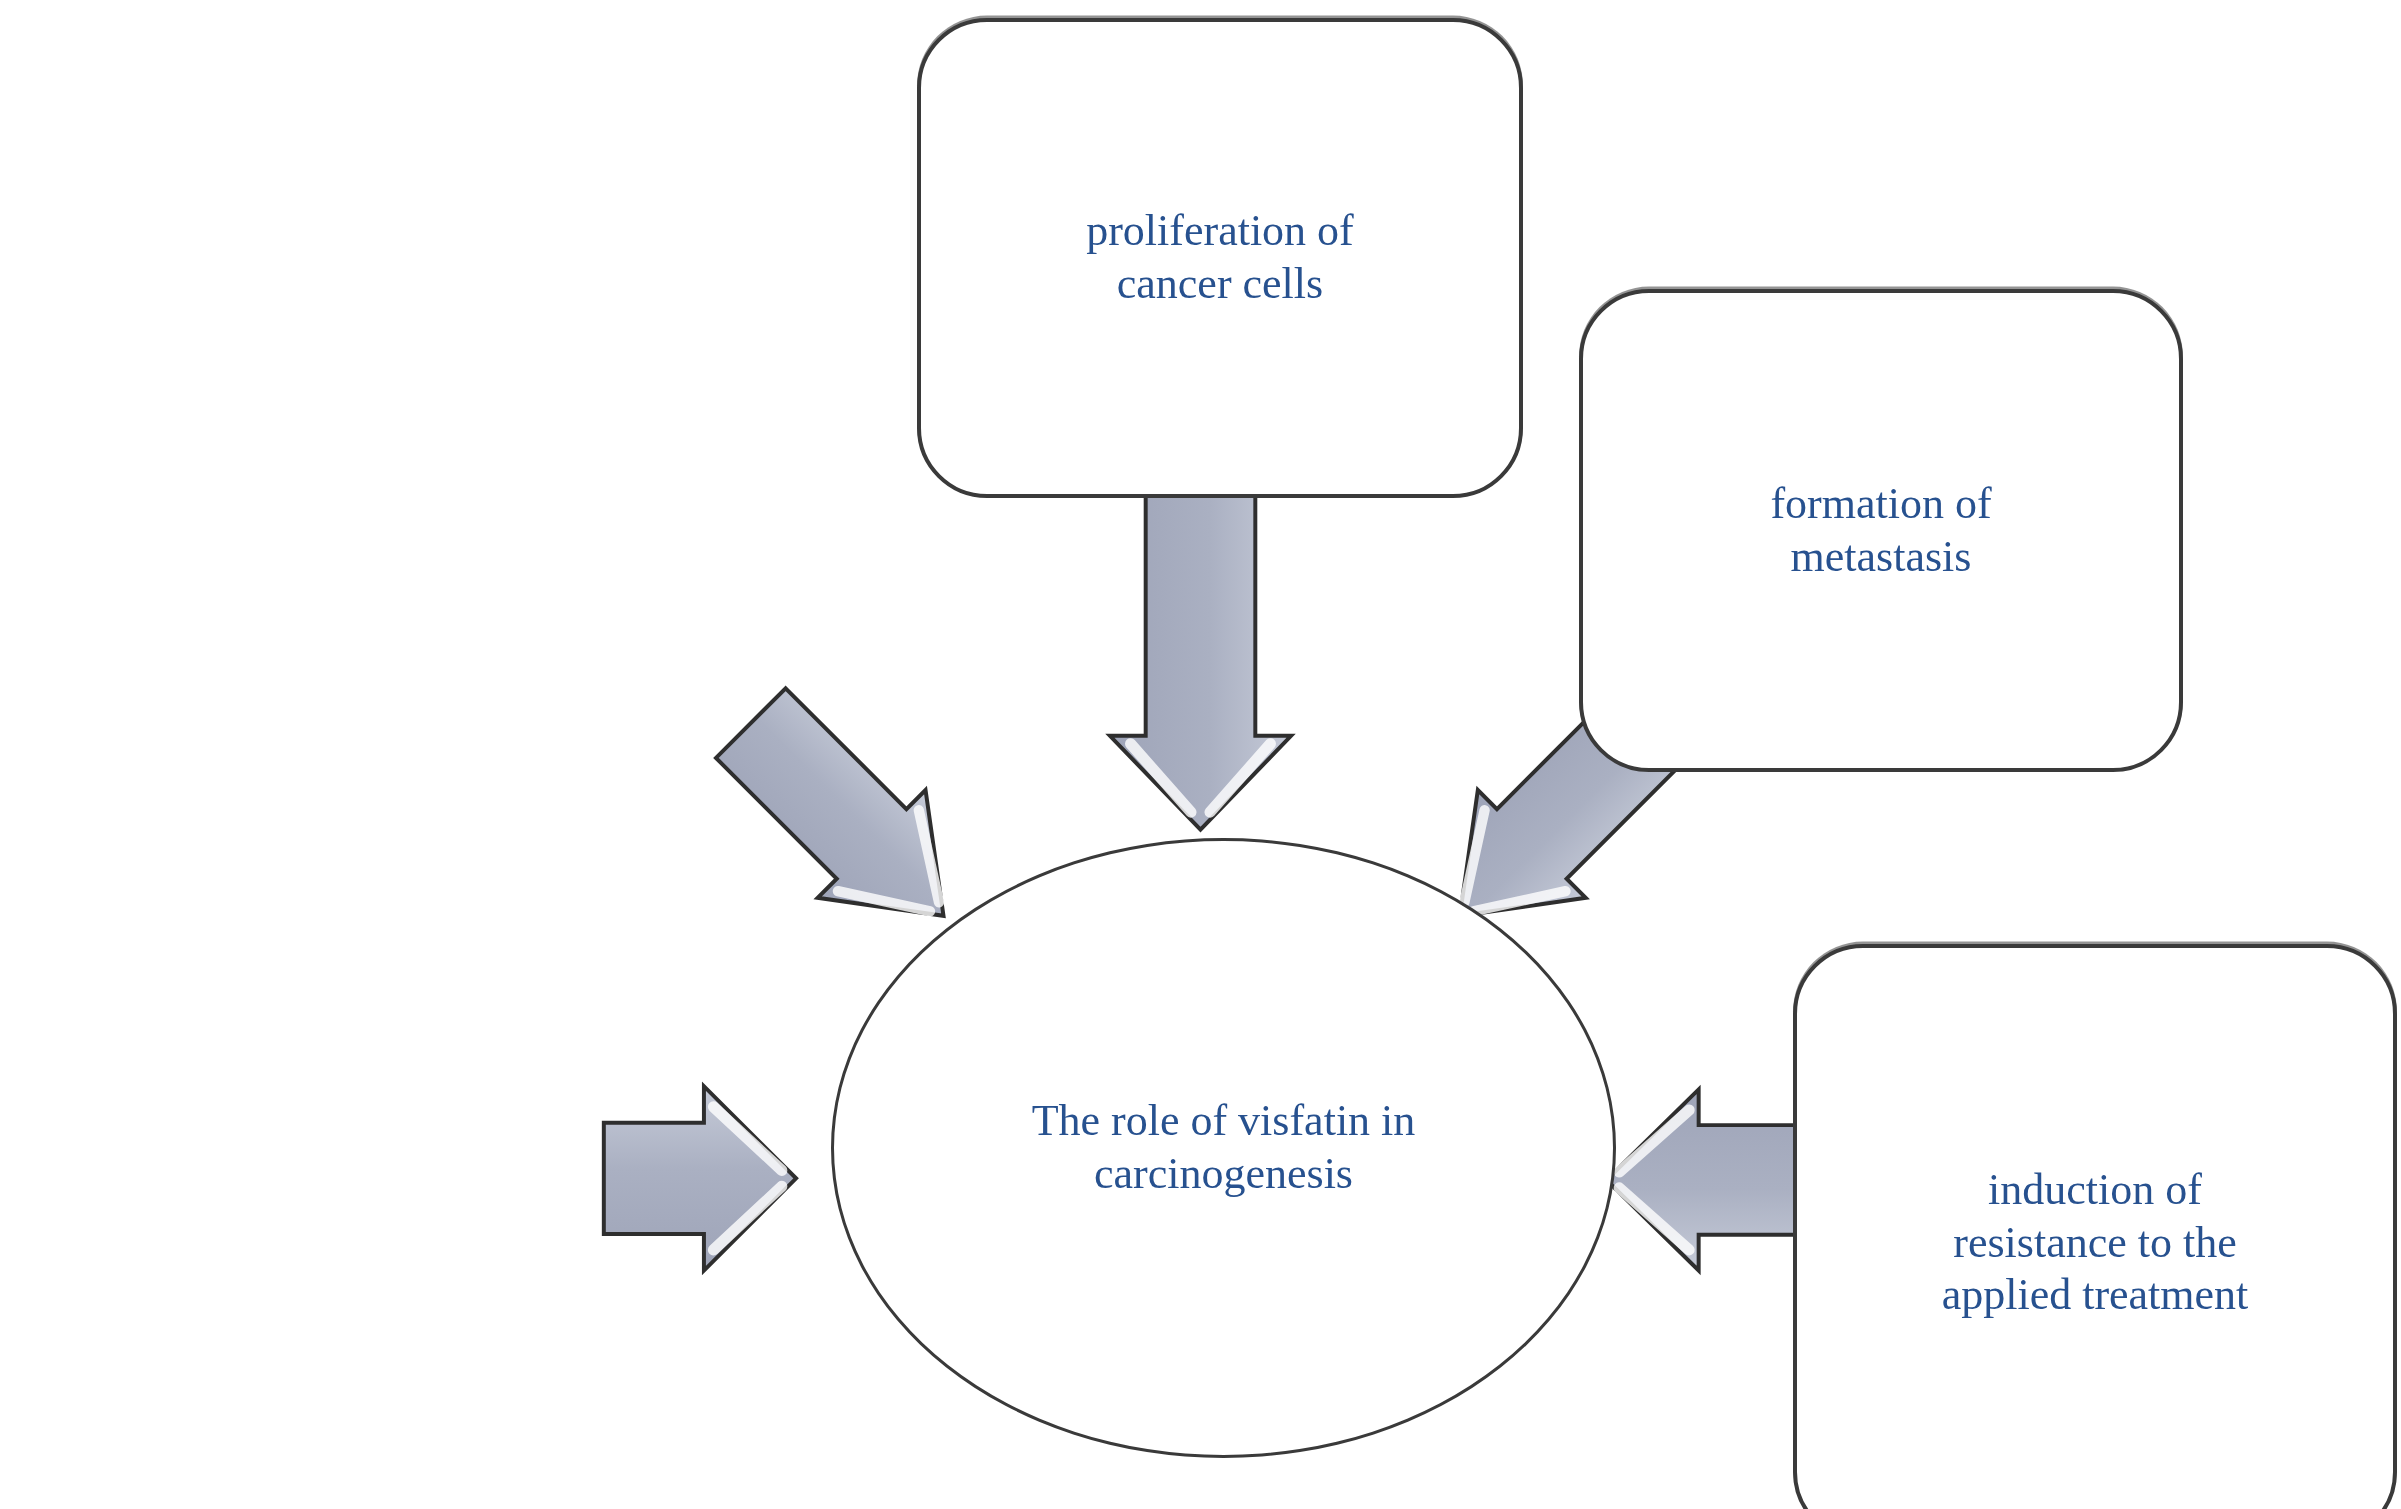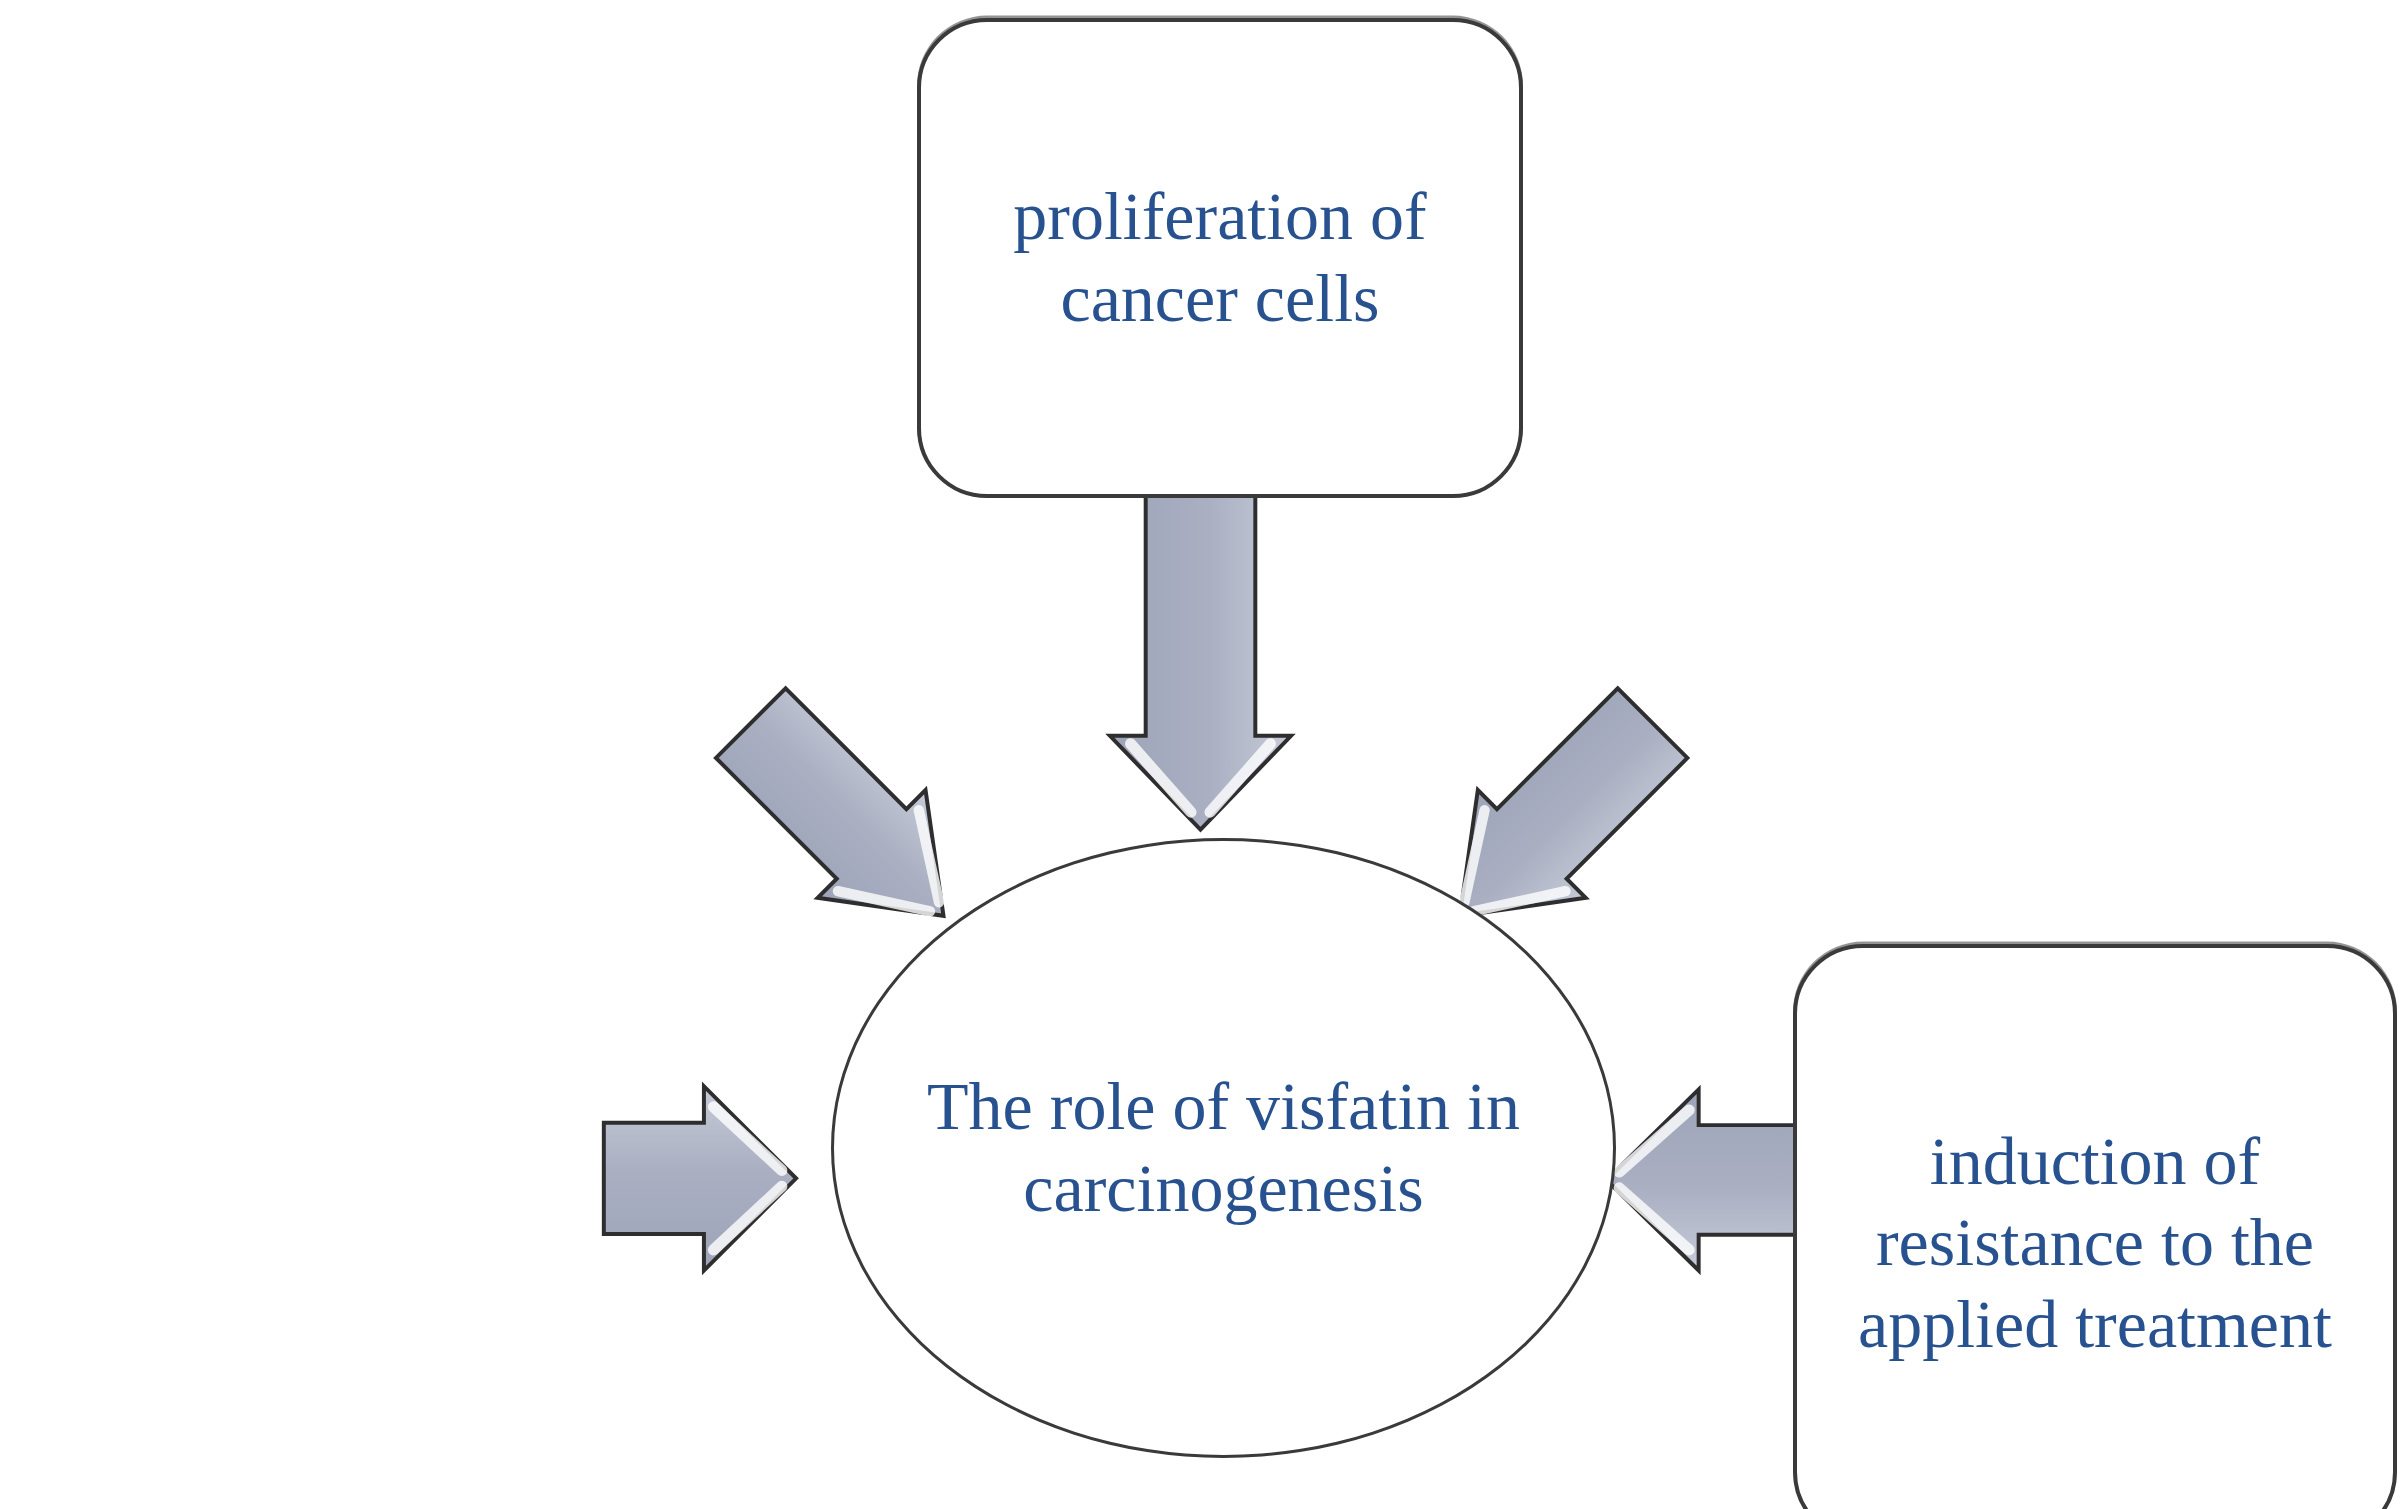--- a/index.html
+++ b/index.html
@@ -16,21 +16,21 @@
     display:flex;align-items:center;justify-content:center;
     background:var(--box-fill,#ffffff);
     border:4px solid var(--box-border,#3a3a3a);
     box-sizing:border-box;
     text-align:center;
   }
   .box{border-radius:70px;box-shadow:0 -2.4px 0 0 rgba(60,60,60,.55);}
   .oval{border-radius:50%;border-width:3.2px;box-shadow:none;}
   .label{
     white-space:pre-line;
-    font-size:68px;
+    font-size:44px;
     line-height:1.2;
     color:var(--text-color,#27518f);
     padding:0 16px;
   }
 </style>
 </head>
 <body>
 
 <div class="canvas">
 
@@ -68,20 +68,24 @@
       <path d="M152,-88 L240,-10 M152,88 L240,10" stroke="#ffffff" stroke-width="14" stroke-linecap="round" fill="none" opacity="0.8"></path>
     </g>
   </svg>
 
   <div class="node box" style="left:917px;top:17.5px;width:606px;height:480px;">
     <div class="label">proliferation of
 cancer cells</div>
   </div>
 
 
+  <div class="node box" style="left:1579px;top:289px;width:604px;height:483px;">
+    <div class="label">formation of
+metastasis</div>
+  </div>
 
 
   <div class="node box" style="left:1793px;top:944px;width:604px;height:598px;">
     <div class="label">induction of
 resistance to the
 applied treatment</div>
   </div>
 
   <div class="node oval" style="left:831px;top:838px;width:785px;height:620px;">
     <div class="label">The role of visfatin in

